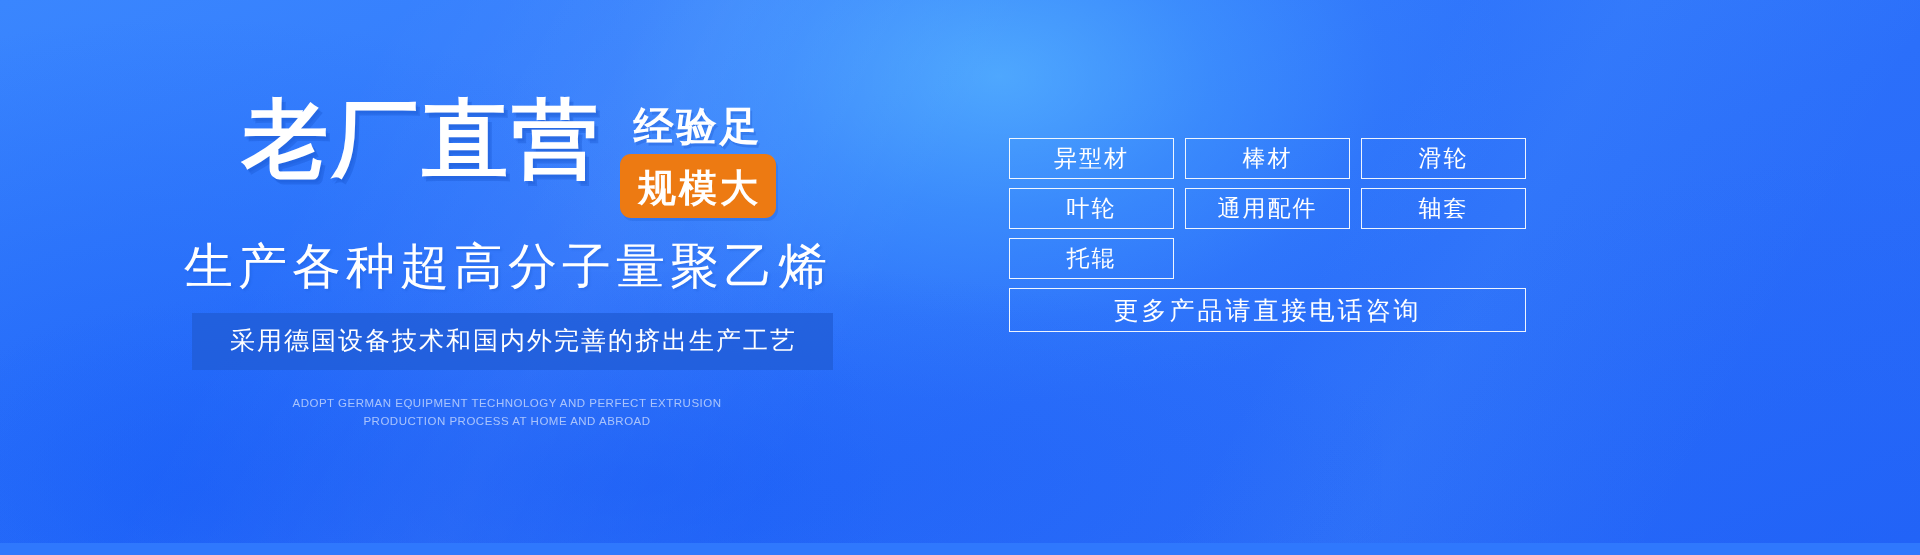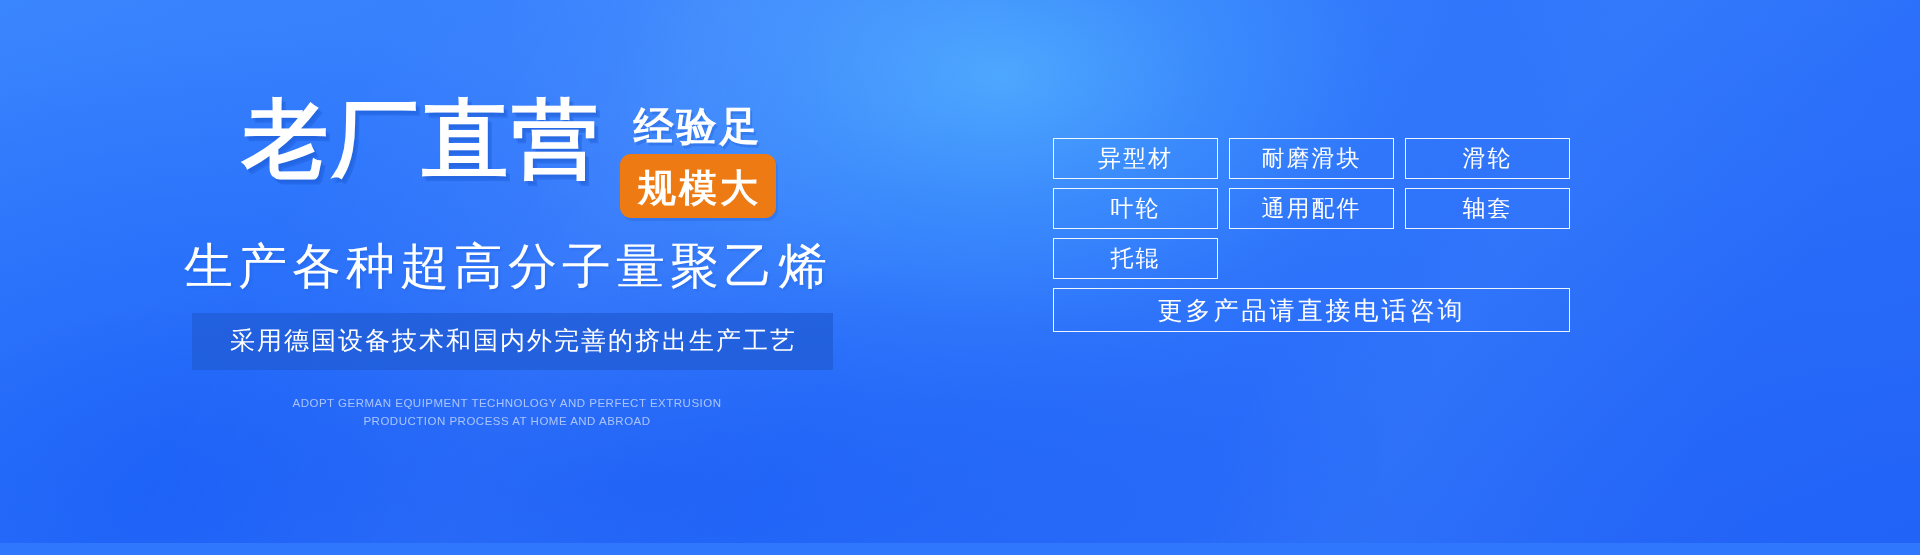--- a/index.html
+++ b/index.html
@@ -165,21 +165,20 @@
   }
   .eng-text .eng-line { display: block; white-space: nowrap; }
 
   
   .right-block {
     position: absolute;
     left: 1009px;
     top: 138px;
     width: 520px;
     z-index: 5;
-    margin-left: 44px;
   }
 
   .btn-grid {
     display: grid;
     grid-template-columns: 165px 165px 165px;
     gap: 9px 11px;
   }
 
   .prod-btn {
     border: 1px solid rgba(255,255,255,0.92);
@@ -232,24 +231,24 @@
     </div>
 
   </div>
 
   <div class="right-block">
     <div class="btn-grid">
 
       <div class="prod-btn">
         <span>异型材</span>
       </div>
-
-      <div class="prod-btn">
-        <span>耐磨滑块</span>
-      </div>
+      <div class="prod-btn">
+        <span>棒材</span>
+      </div>
+
       <div class="prod-btn">
         <span>滑轮</span>
       </div>
       <div class="prod-btn">
         <span>叶轮</span>
       </div>
 
       <div class="prod-btn">
         <span>通用配件</span>
       </div>

